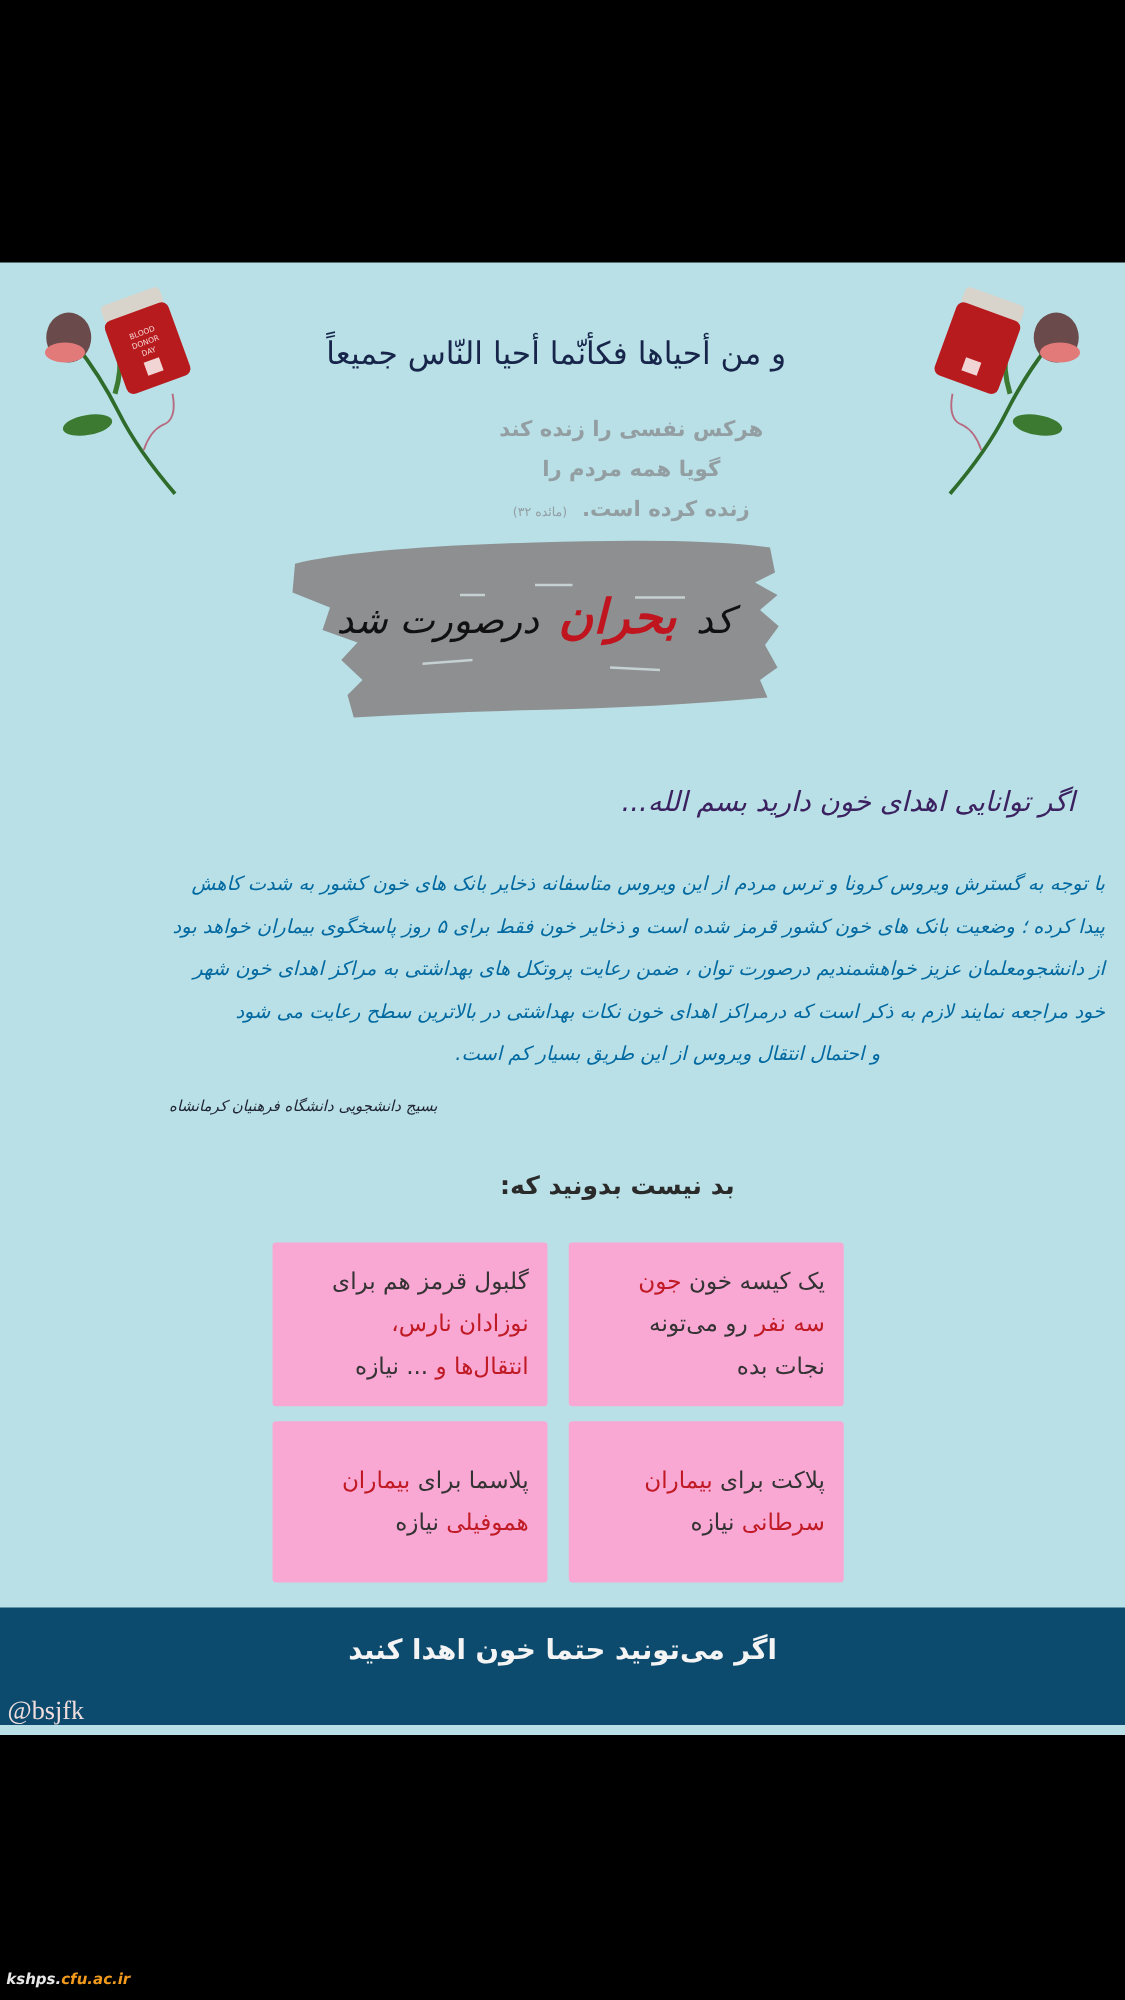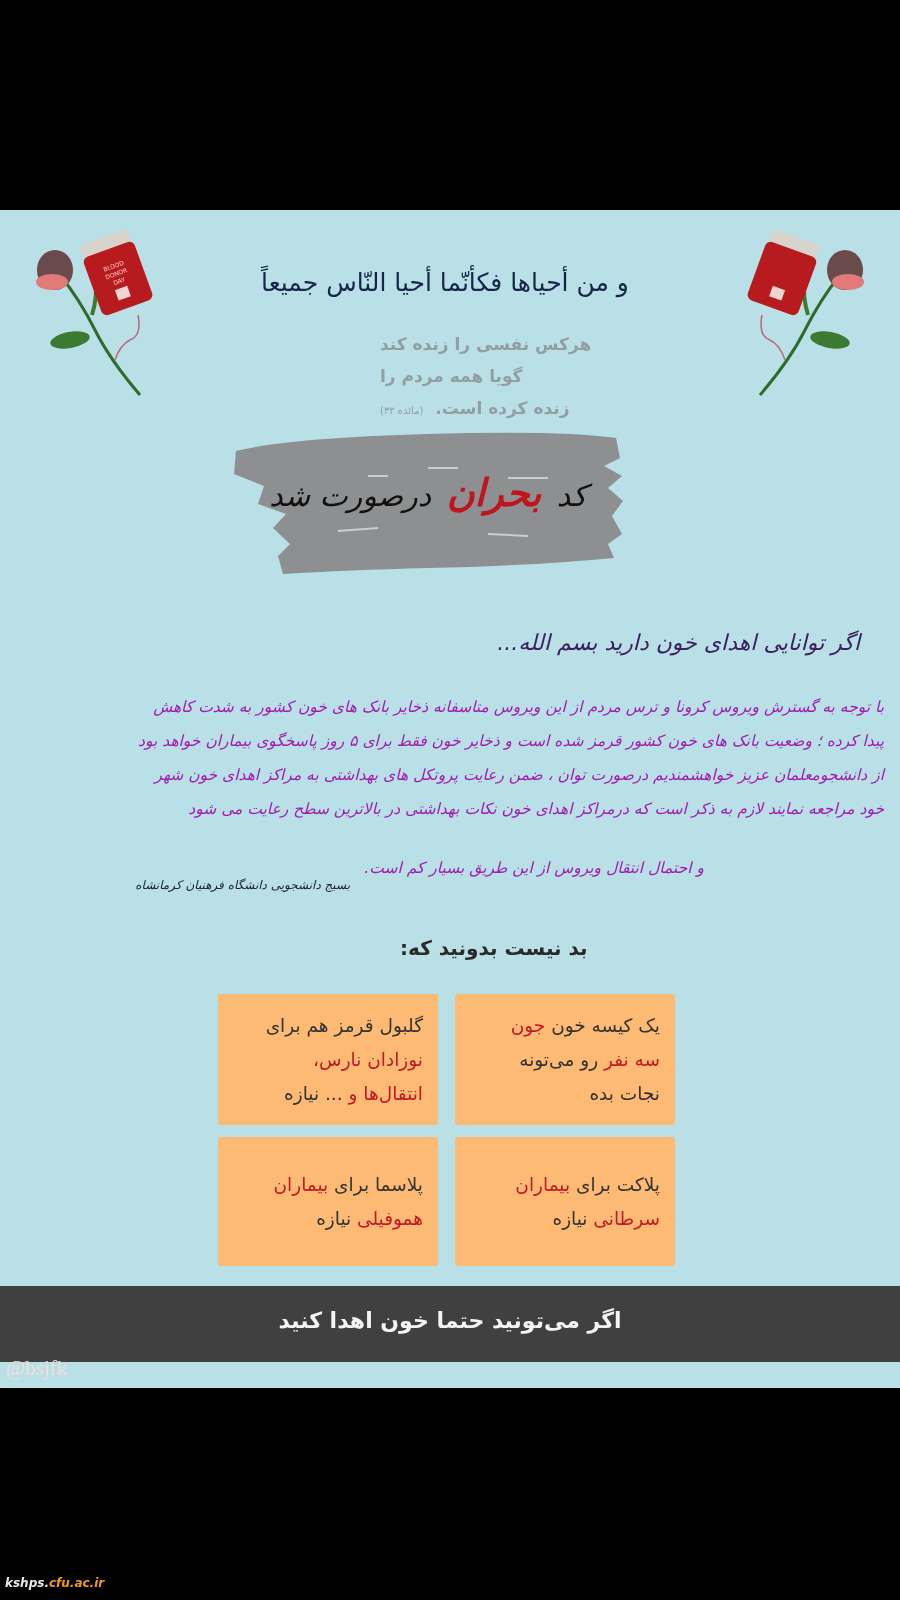--- a/index.html
+++ b/index.html
@@ -18,65 +18,65 @@
   .deco { position: absolute; width: 160px; height: 190px; }
   .deco-left { left: 20px; top: 10px; }
   .deco-right { left: 720px; top: 10px; }
 
   .verse-ar {
     position: absolute; top: 58px; left: 200px; width: 490px;
     text-align: center; font-weight: normal; font-size: 25px; color: #17254a;
   }
   .verse-fa {
     position: absolute; top: 118px; left: 380px; width: 250px;
-    text-align: left; font-weight: bold; font-size: 17px; color: #939ea3; line-height: 32px;
+    text-align: center; font-weight: bold; font-size: 17px; color: #939ea3; line-height: 32px;
   }
   .verse-ref { font-size: 10px; font-weight: normal; margin-right: 6px; }
 
   .brush-wrap { position: absolute; left: 228px; top: 206px; width: 400px; height: 160px; }
   .crisis-text {
     position: absolute; left: 0; top: 55px; width: 100%; text-align: center;
     font-size: 30px; color: #111; font-style: italic;
   }
   .crisis-text .red { color: #c0141e; font-size: 38px; font-weight: bold; margin: 0 6px; }
 
   .ifcan {
     position: absolute; top: 420px; right: 40px; width: 600px; text-align: right;
     font-size: 22px; color: #3b2160; font-style: italic;
   }
   .body-text {
     position: absolute; top: 480px; left: 12px; width: 872px; text-align: right;
-    font-size: 15.5px; color: #a21caf; line-height: 34px; font-style: italic;
+    font-size: 15.5px; color: #0369a1; line-height: 34px; font-style: italic;
   }
   .body-text .line { display: block; }
   .signature {
     position: absolute; top: 668px; left: 30px; width: 320px; text-align: right;
     font-size: 12px; color: #1f2233; font-style: italic;
   }
   .did-you-know {
     position: absolute; top: 726px; left: 400px; width: 272px; text-align: left;
     font-size: 20px; font-weight: bold; color: #2a2a2a;
   }
 
   .card {
-    position: absolute; background: #fdba74; border-radius: 3px;
+    position: absolute; background: #f9a8d4; border-radius: 3px;
     display: flex; align-items: center; justify-content: center;
   }
   .card-text {
     width: 190px; text-align: right; font-size: 18.5px; color: #333; line-height: 34px;
   }
   .card-text .hl { color: #c01a24; }
   .card-1 { left: 455px; top: 784px; width: 220px; height: 131px; align-items: center; }
   .card-2 { left: 218px; top: 784px; width: 220px; height: 131px; }
   .card-3 { left: 455px; top: 927px; width: 220px; height: 129px; }
   .card-4 { left: 218px; top: 927px; width: 220px; height: 129px; }
 
   .banner {
-    position: absolute; left: 0; top: 1076px; width: 900px; height: 76px;
-    background: #404040;
+    position: absolute; left: 0; top: 1076px; width: 900px; height: 94px;
+    background: #0c4a6e;
   }
   .banner-text {
     position: absolute; top: 22px; left: 0; width: 900px; text-align: center;
     font-size: 22px; font-weight: bold; color: #f4f4f4;
   }
   .handle {
     position: absolute; left: 6px; top: 70px; font-family: "Liberation Serif", serif;
     font-size: 21px; color: #f0dede;
   }
   .watermark {
@@ -147,21 +147,21 @@
     </div>
   </div>
 
   <div class="ifcan rtl">اگر توانایی اهدای خون دارید بسم الله...</div>
 
   <div class="body-text rtl">
     <span class="line">با توجه به گسترش ویروس کرونا و ترس مردم از این ویروس متاسفانه ذخایر بانک های خون کشور به شدت کاهش</span>
     <span class="line">پیدا کرده ؛ وضعیت بانک های خون کشور قرمز شده است و ذخایر خون فقط برای ۵ روز پاسخگوی بیماران خواهد بود</span>
     <span class="line">از دانشجومعلمان عزیز خواهشمندیم درصورت توان ، ضمن رعایت پروتکل های بهداشتی به مراکز اهدای خون شهر</span>
     <span class="line">خود مراجعه نمایند لازم به ذکر است که درمراکز اهدای خون نکات بهداشتی در بالاترین سطح رعایت می شود</span>
-    <span class="line" style="padding-right:180px;margin-top:25px;">و احتمال انتقال ویروس از این طریق بسیار کم است.</span>
+    <span class="line" style="padding-right:180px;">و احتمال انتقال ویروس از این طریق بسیار کم است.</span>
   </div>
 
   <div class="signature rtl">بسیج دانشجویی دانشگاه فرهنیان کرمانشاه</div>
 
   <div class="did-you-know rtl">بد نیست بدونید که:</div>
 
   <div class="card card-1">
     <div class="card-text rtl">
       <div><span>یک کیسه خون </span><span class="hl">جون</span></div>
       <div><span class="hl">سه نفر</span><span> رو می‌تونه</span></div>

